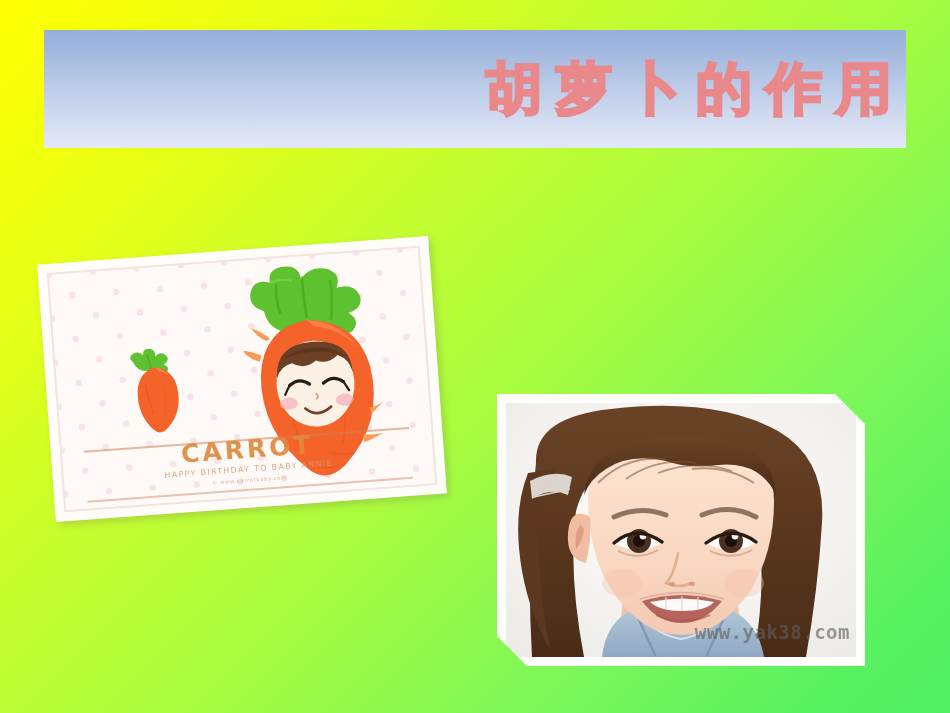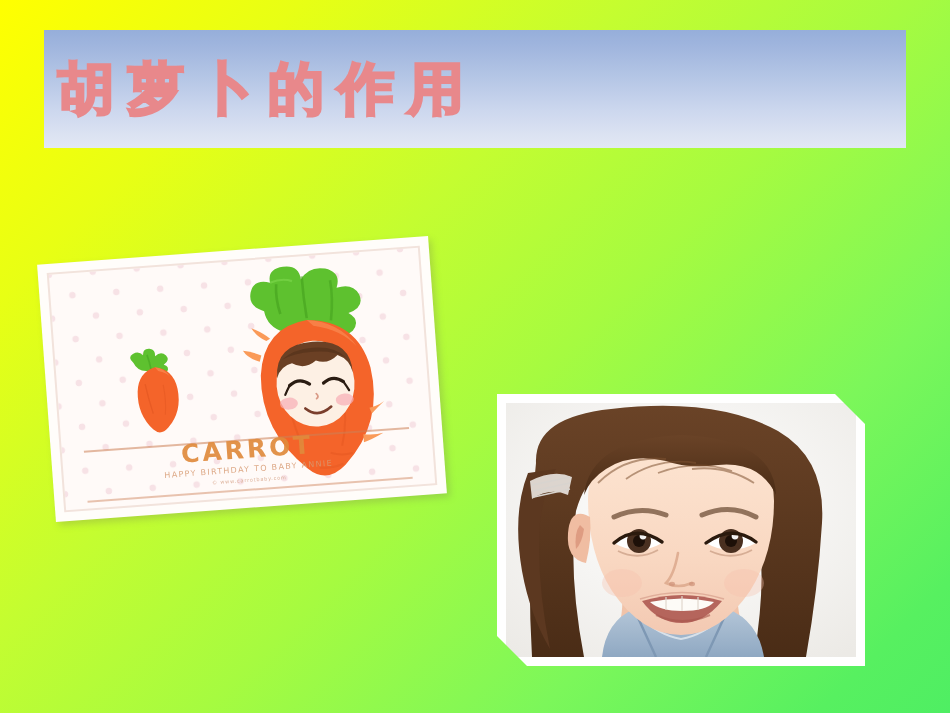--- a/index.html
+++ b/index.html
@@ -44,21 +44,21 @@
         #ccd7ee 68%,
         #dbe2f2 88%,
         #e2e8f4 100%);
   }
   .title-text {
     position: absolute;
     left: 0;
     right: 0;
     top: 50%;
     transform: translateY(-50%);
-    text-align: left;
+    text-align: right;
     font-family: "DejaVu Sans", "Liberation Sans", sans-serif;
     font-size: 56px;
     font-weight: bold;
     letter-spacing: 14px;
     line-height: 1;
     color: transparent;
     -webkit-text-stroke: 3px #e8888b;
     text-stroke: 3px #e8888b;
     paint-order: stroke fill;
     white-space: nowrap;
@@ -382,16 +382,17 @@
         <path d="M136 198 Q176 186 216 198 Q198 220 176 220 Q152 220 136 198 Z" fill="#b5655c"></path>
         <path d="M144 199 Q176 192 208 199 Q200 208 176 208 Q154 208 144 199 Z" fill="#fdfbf7"></path>
         <path d="M160 194 L160 207 M176 193 L176 208 M192 194 L192 207" stroke="#e2d7cd" stroke-width="1.2" fill="none"></path>
         <path d="M150 212 Q176 224 204 212" stroke="#a8564d" stroke-width="2" fill="none" opacity="0.6"></path>
         <path d="M134 196 Q176 183 218 196" stroke="#c98a78" stroke-width="1.6" fill="none" opacity="0.5"></path>
 
         <ellipse cx="116" cy="180" rx="20" ry="14" fill="#f6c0ab" opacity="0.35"></ellipse>
         <ellipse cx="238" cy="180" rx="20" ry="14" fill="#f6c0ab" opacity="0.35"></ellipse>
       </svg>
 
+      <div class="watermark">www.yak38.com</div>
     </div>
   </div>
 
 </div>
 
 </body></html>

